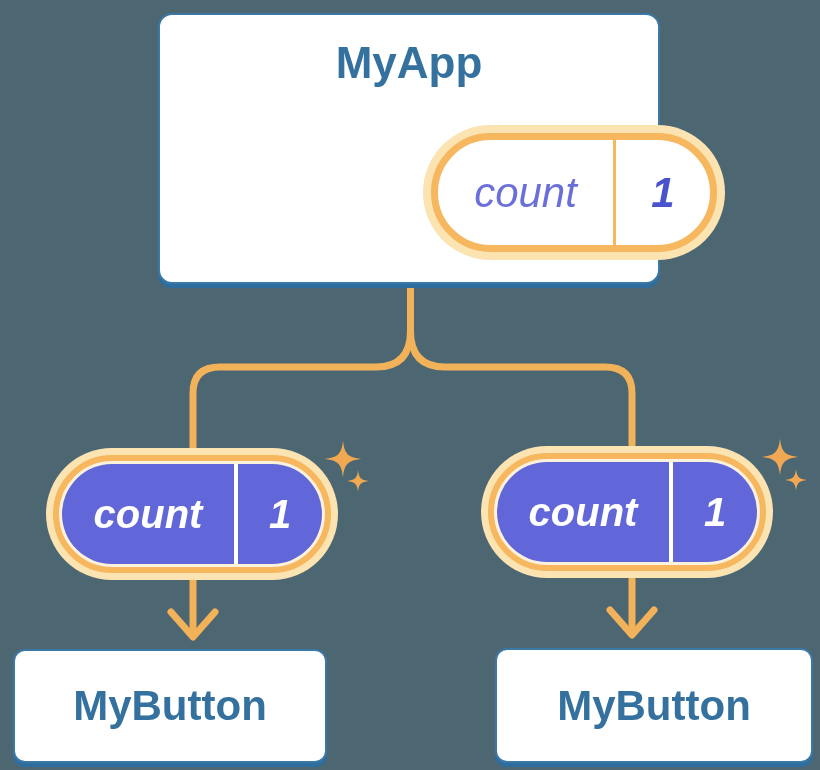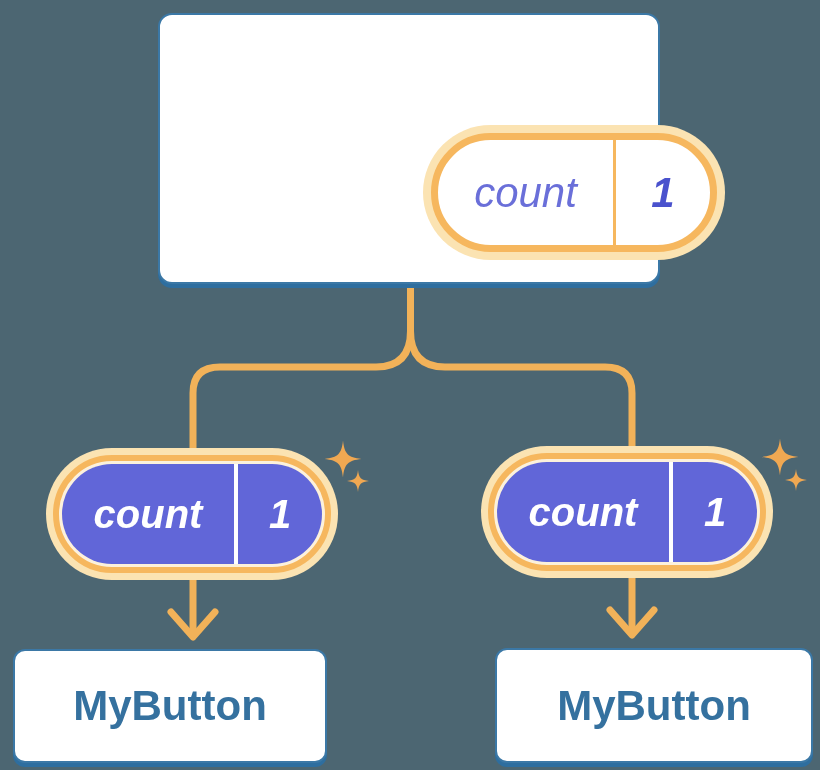--- a/index.html
+++ b/index.html
@@ -90,20 +90,21 @@
     <path class="sparkle" transform="translate(343,459) scale(0.92)" d="M0,-20 C1.5,-5.5 5.5,-1.5 20,0 C5.5,1.5 1.5,5.5 0,20 C-1.5,5.5 -5.5,1.5 -20,0 C-5.5,-1.5 -1.5,-5.5 0,-20 Z"></path>
     <path class="sparkle" transform="translate(358,481) scale(0.55)" d="M0,-20 C1.5,-5.5 5.5,-1.5 20,0 C5.5,1.5 1.5,5.5 0,20 C-1.5,5.5 -5.5,1.5 -20,0 C-5.5,-1.5 -1.5,-5.5 0,-20 Z"></path>
   </g>
   <g>
     <path class="sparkle" transform="translate(780,457) scale(0.92)" d="M0,-20 C1.5,-5.5 5.5,-1.5 20,0 C5.5,1.5 1.5,5.5 0,20 C-1.5,5.5 -5.5,1.5 -20,0 C-5.5,-1.5 -1.5,-5.5 0,-20 Z"></path>
     <path class="sparkle" transform="translate(796,480) scale(0.55)" d="M0,-20 C1.5,-5.5 5.5,-1.5 20,0 C5.5,1.5 1.5,5.5 0,20 C-1.5,5.5 -5.5,1.5 -20,0 C-5.5,-1.5 -1.5,-5.5 0,-20 Z"></path>
   </g>
 </svg>
 
 <div class="card" id="root-card">
+  <div id="root-title">MyApp</div>
   <div class="pill" id="state-pill">
     <div class="pill-halo">
       <div class="state-ring">
         <div class="state-label">count</div>
         <div class="state-divider"></div>
         <div class="state-value">1</div>
       </div>
     </div>
   </div>
 </div>

